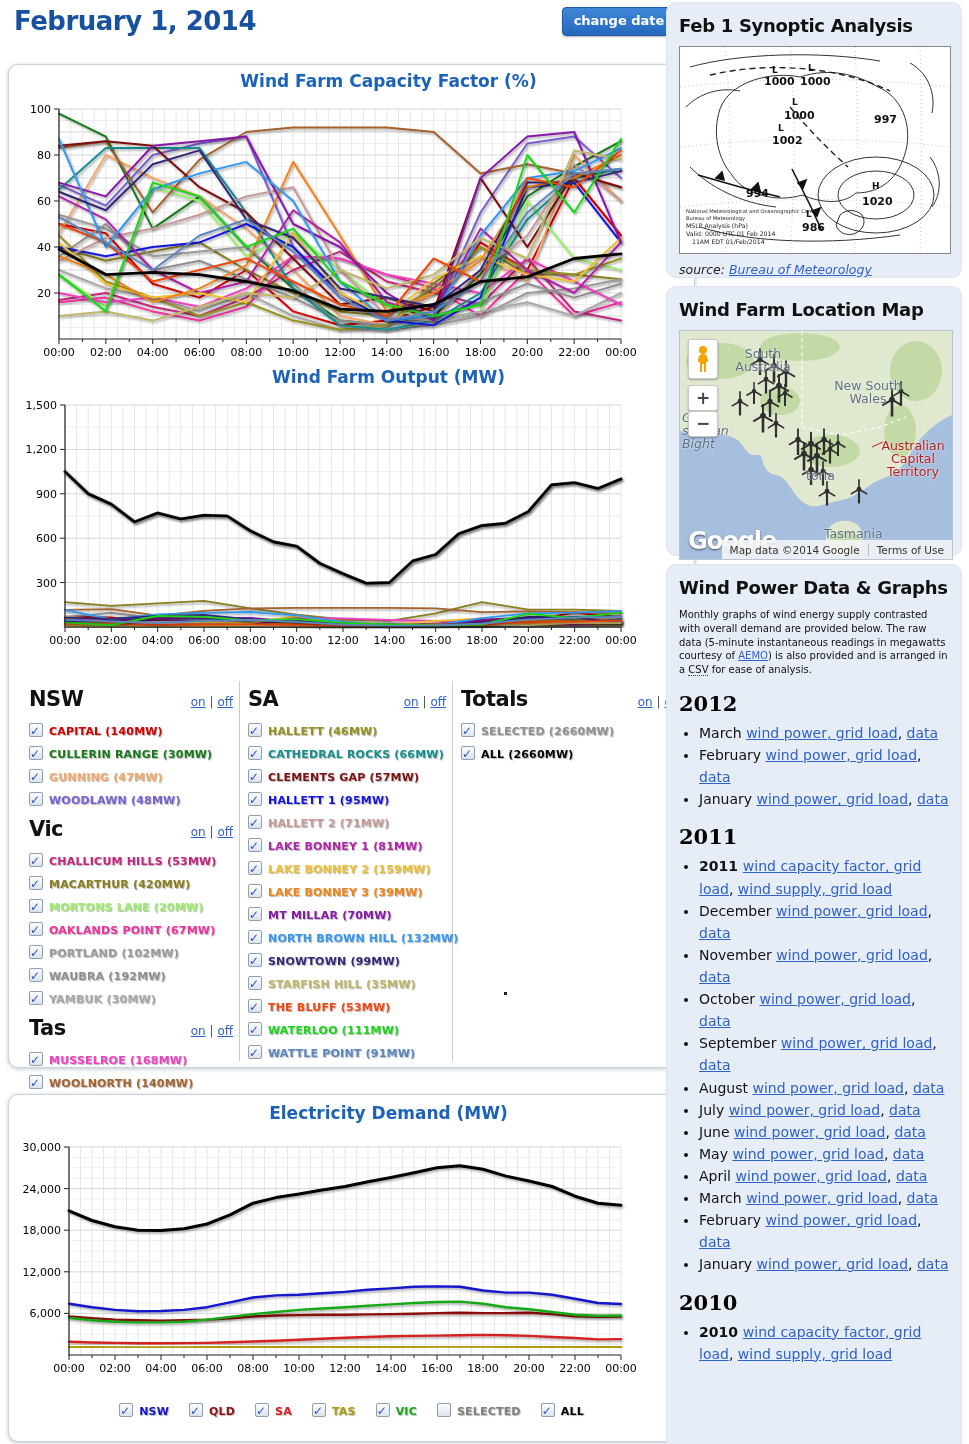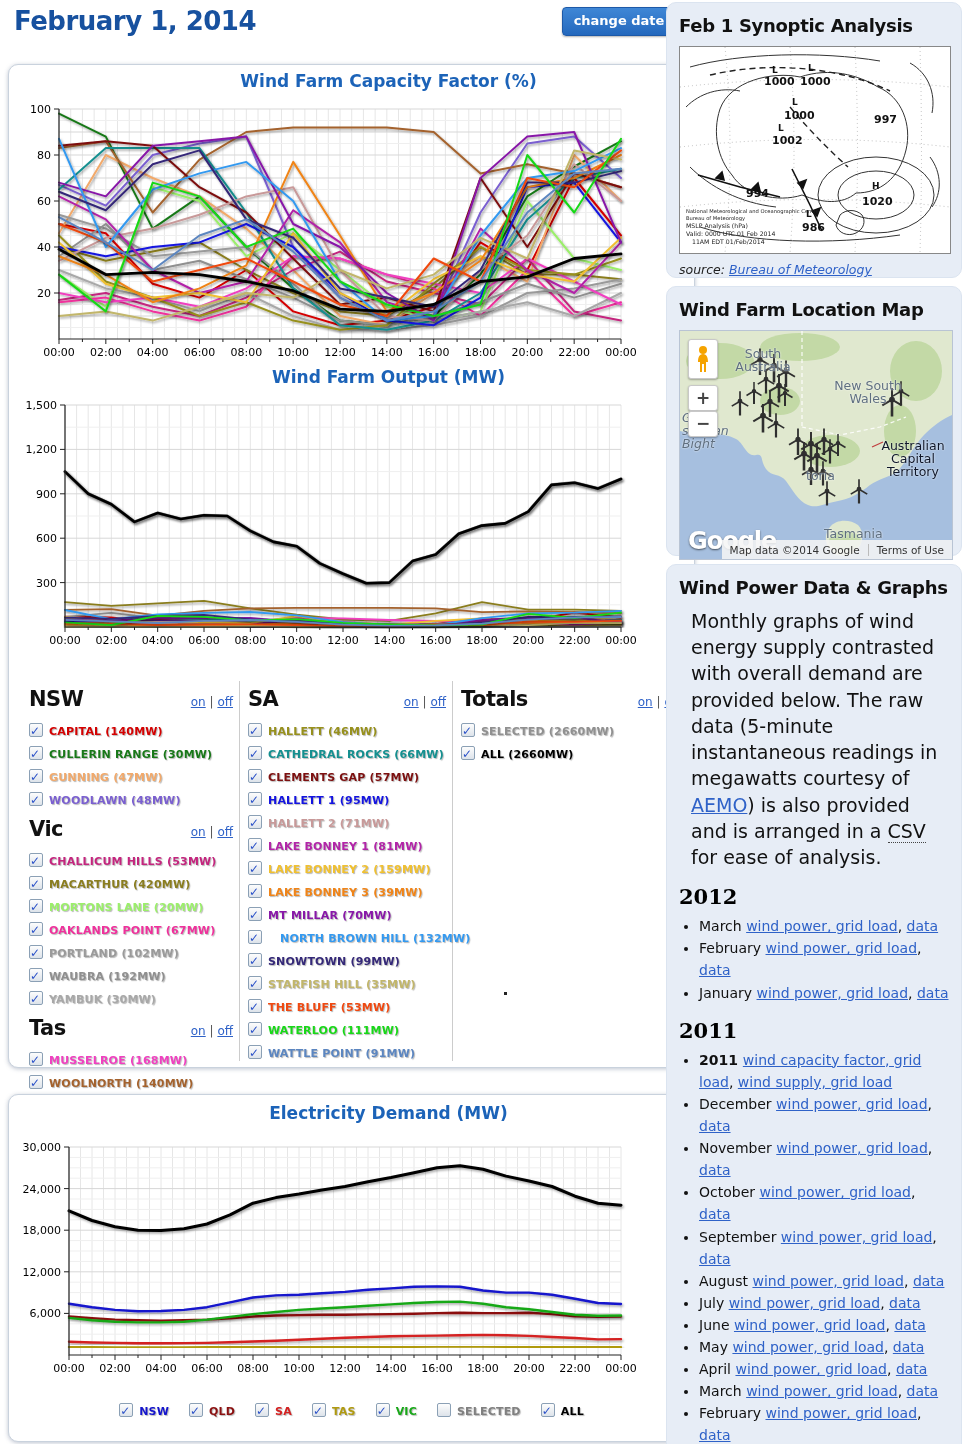--- a/index.html
+++ b/index.html
@@ -33,31 +33,31 @@
   
   .sbpanel{position:absolute;left:666px;width:296px;background:#e7edf6;border:1px solid #dbe4f0;border-radius:10px;box-sizing:border-box;padding:10px 12px;}
   #sb1{top:2px;height:276px;}
   #sb2{top:286px;height:270px;}
   #sb3{top:564px;height:920px;}
   .sbpanel h2{margin:2px 0 10px 0;font-size:18px;color:#111;letter-spacing:-0.3px;}
   #synMap{background:#fff;border:1px solid #888;display:block;}
   #srcLine{margin-top:8px;font-size:12.5px;font-style:italic;color:#222;}
   #mapBox{position:relative;width:272px;height:228px;overflow:hidden;border:1px solid #b9c4d4;}
   #mapBox .mlabel{position:absolute;font-size:12.5px;color:#5f6f80;text-shadow:0 0 2px #fff;line-height:1.05;}
-  #mapBox .mact{color:#0f172a;}
+  #mapBox .mact{color:#b91c1c;}
   #googleLogo{position:absolute;left:8px;bottom:4px;font-size:24px;font-weight:bold;color:#fff;text-shadow:0 1px 2px rgba(0,0,0,.6);letter-spacing:-1px;}
   #attrBar{position:absolute;right:0;bottom:0;height:19px;background:rgba(245,245,245,.88);font-size:10.5px;color:#333;display:flex;align-items:center;}
   #attrBar span{padding:0 8px;}
   #attrTerms{border-left:1px solid #bbb;}
   .mapctl{position:absolute;left:8px;width:28px;background:#fff;border:1px solid #c8c8c8;border-radius:3px;box-shadow:0 1px 2px rgba(0,0,0,.3);text-align:center;color:#444;cursor:pointer;}
   #pegman{top:8px;height:38px;}
   #zin{top:54px;height:24px;font-size:17px;line-height:24px;font-weight:bold;}
   #zout{top:80px;height:24px;font-size:17px;line-height:22px;font-weight:bold;}
   
-  #introP{font-size:19px;line-height:1.38;color:#111;margin:0 0 4px 12px;}
+  #introP{font-size:10px;line-height:1.38;color:#111;margin:0 0 4px 0;}
   abbr.csv{border-bottom:1px dotted #444;font-style:normal;}
   .yearHead{font-family:"DejaVu Serif","Liberation Serif",serif;font-size:21px;font-weight:bold;margin:14px 0 6px 0;color:#000;}
   ul.months{margin:0;padding-left:20px;font-size:14px;line-height:1.58;color:#111;}
   ul.months li{margin:0;}
 </style>
 </head>
 <body>
 
 <svg width="0" height="0" style="position:absolute">
   <defs>
@@ -397,21 +397,21 @@
         </div>
         <label class="farm-row"><span class="cb checked"></span><span class="farm-label" style="color: rgb(151, 144, 28);">HALLETT (46MW)</span></label>
         <label class="farm-row"><span class="cb checked"></span><span class="farm-label" style="color: rgb(20, 143, 143);">CATHEDRAL ROCKS (66MW)</span></label>
         <label class="farm-row"><span class="cb checked"></span><span class="farm-label" style="color: rgb(125, 16, 16);">CLEMENTS GAP (57MW)</span></label>
         <label class="farm-row"><span class="cb checked"></span><span class="farm-label" style="color: rgb(20, 20, 224);">HALLETT 1 (95MW)</span></label>
         <label class="farm-row"><span class="cb checked"></span><span class="farm-label" style="color: rgb(200, 153, 153);">HALLETT 2 (71MW)</span></label>
         <label class="farm-row"><span class="cb checked"></span><span class="farm-label" style="color: rgb(178, 36, 168);">LAKE BONNEY 1 (81MW)</span></label>
         <label class="farm-row"><span class="cb checked"></span><span class="farm-label" style="color: rgb(240, 192, 48);">LAKE BONNEY 2 (159MW)</span></label>
         <label class="farm-row"><span class="cb checked"></span><span class="farm-label" style="color: rgb(240, 132, 24);">LAKE BONNEY 3 (39MW)</span></label>
         <label class="farm-row"><span class="cb checked"></span><span class="farm-label" style="color: rgb(136, 24, 168);">MT MILLAR (70MW)</span></label>
-        <label class="farm-row"><span class="cb checked"></span><span class="farm-label" style="color: rgb(51, 153, 240); margin-left: 12px;">NORTH BROWN HILL (132MW)</span></label>
+        <label class="farm-row"><span class="cb checked"></span><span class="farm-label" style="color: rgb(51, 153, 240);">NORTH BROWN HILL (132MW)</span></label>
         <label class="farm-row"><span class="cb checked"></span><span class="farm-label" style="color: rgb(52, 40, 120);">SNOWTOWN (99MW)</span></label>
         <label class="farm-row"><span class="cb checked"></span><span class="farm-label" style="color: rgb(194, 182, 106); margin-top: 32px;">STARFISH HILL (35MW)</span></label>
         <label class="farm-row"><span class="cb checked"></span><span class="farm-label" style="color: rgb(240, 72, 16);">THE BLUFF (53MW)</span></label>
         <label class="farm-row"><span class="cb checked"></span><span class="farm-label" style="color: rgb(24, 216, 24);">WATERLOO (111MW)</span></label>
         <label class="farm-row"><span class="cb checked"></span><span class="farm-label" style="color: rgb(92, 134, 192);">WATTLE POINT (91MW)</span></label>
       </div>
       <div class="fcol c2">
         <div class="grp-head">
           <span class="grp-name">Totals</span>
           <span class="onoff"><a>on</a> | <a>off</a></span>

